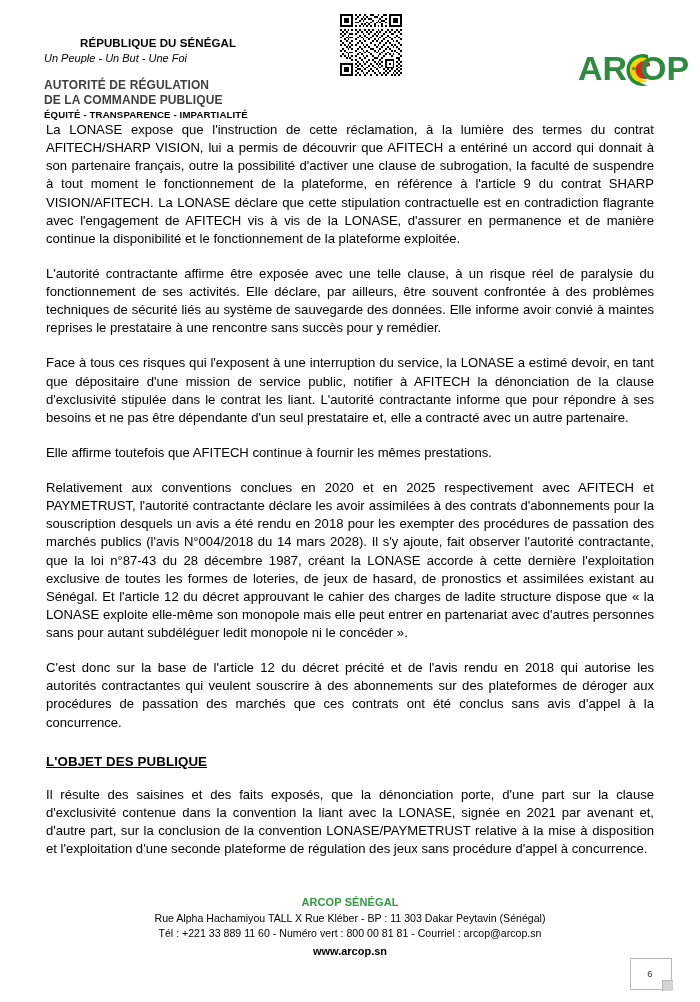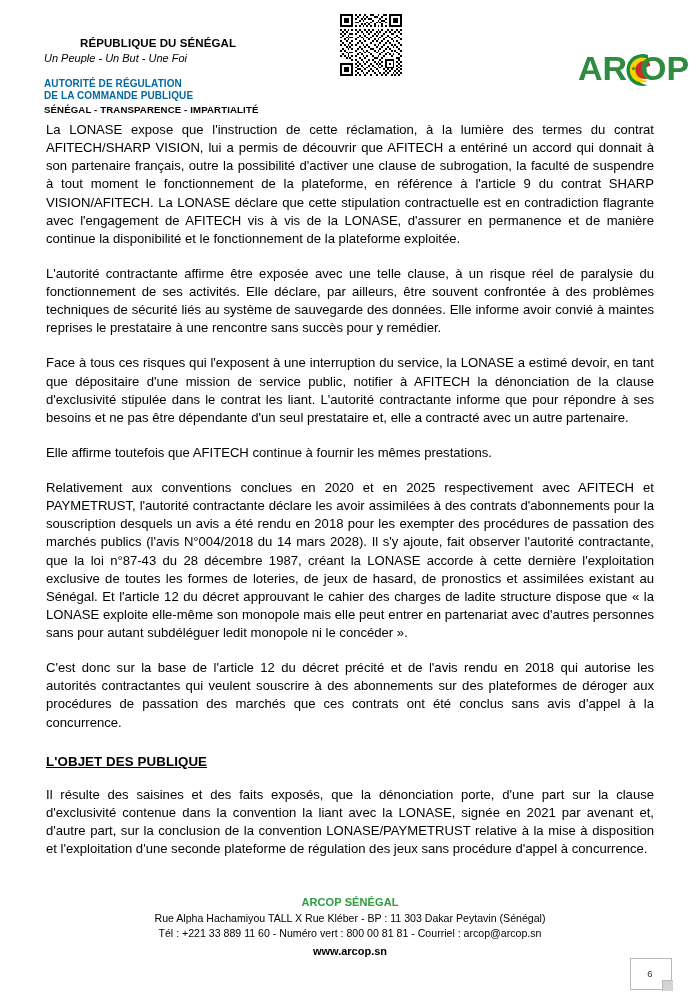--- a/index.html
+++ b/index.html
@@ -40,22 +40,22 @@
     padding-left: 36px;
   }
   .motto {
     font-size: 11px;
     font-style: italic;
     line-height: 1.3;
     margin-top: 1px;
   }
   .authority {
     margin-top: 12px;
-    color: #0369a1;
-    font-size: 10px;
+    color: #404040;
+    font-size: 12px;
     font-weight: bold;
     line-height: 1.28;
     letter-spacing: 0.1px;
   }
   .tagline {
     font-size: 9.6px;
     font-weight: bold;
     letter-spacing: 0.15px;
     margin-top: 1px;
   }
@@ -180,21 +180,21 @@
 
   <div class="header">
 
     <div class="header-left">
       <div class="republic">RÉPUBLIQUE DU SÉNÉGAL</div>
       <div class="motto">Un Peuple - Un But - Une Foi</div>
       <div class="authority">
         <div>AUTORITÉ DE RÉGULATION</div>
         <div>DE LA COMMANDE PUBLIQUE</div>
       </div>
-      <div class="tagline">SÉNÉGAL - TRANSPARENCE - IMPARTIALITÉ</div>
+      <div class="tagline">ÉQUITÉ - TRANSPARENCE - IMPARTIALITÉ</div>
     </div>
 
     <div class="qr-wrap">
       <svg width="62" height="62" viewBox="0 0 33 33" shape-rendering="crispEdges" aria-hidden="true">
         <rect width="33" height="33" fill="#ffffff"></rect>
         <g fill="#000000">
 
           <rect x="0" y="0" width="7" height="1"></rect>
             <rect x="0" y="6" width="7" height="1"></rect>
           <rect x="0" y="0" width="1" height="7"></rect>

